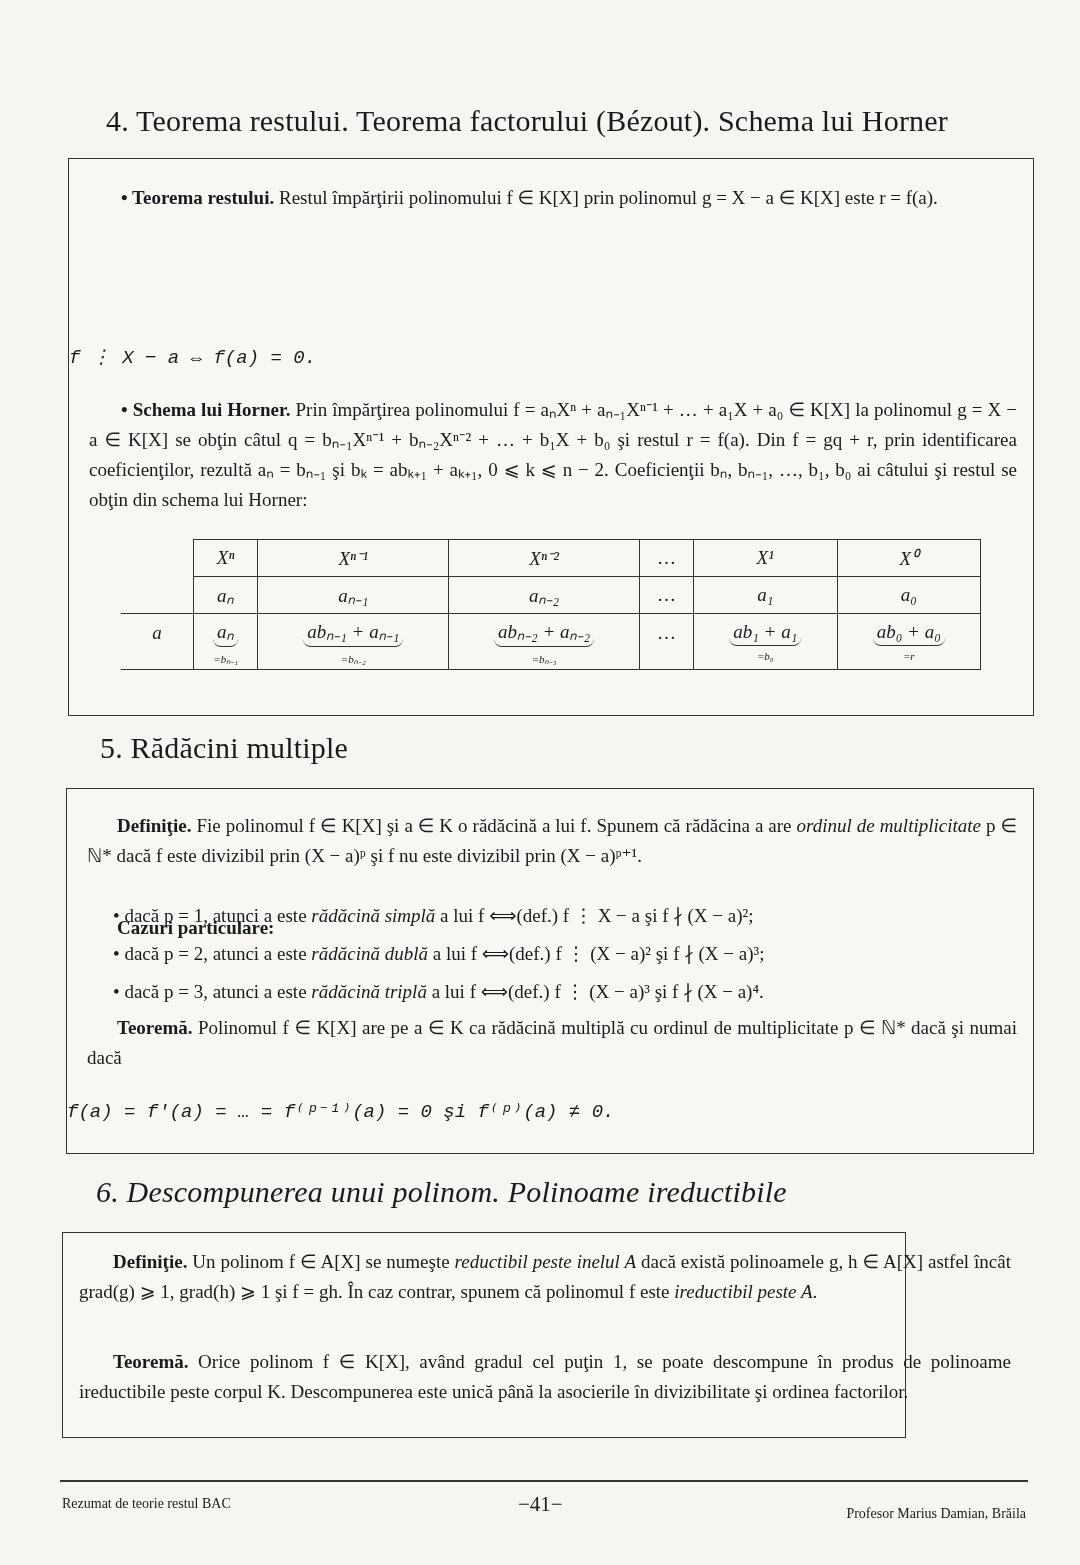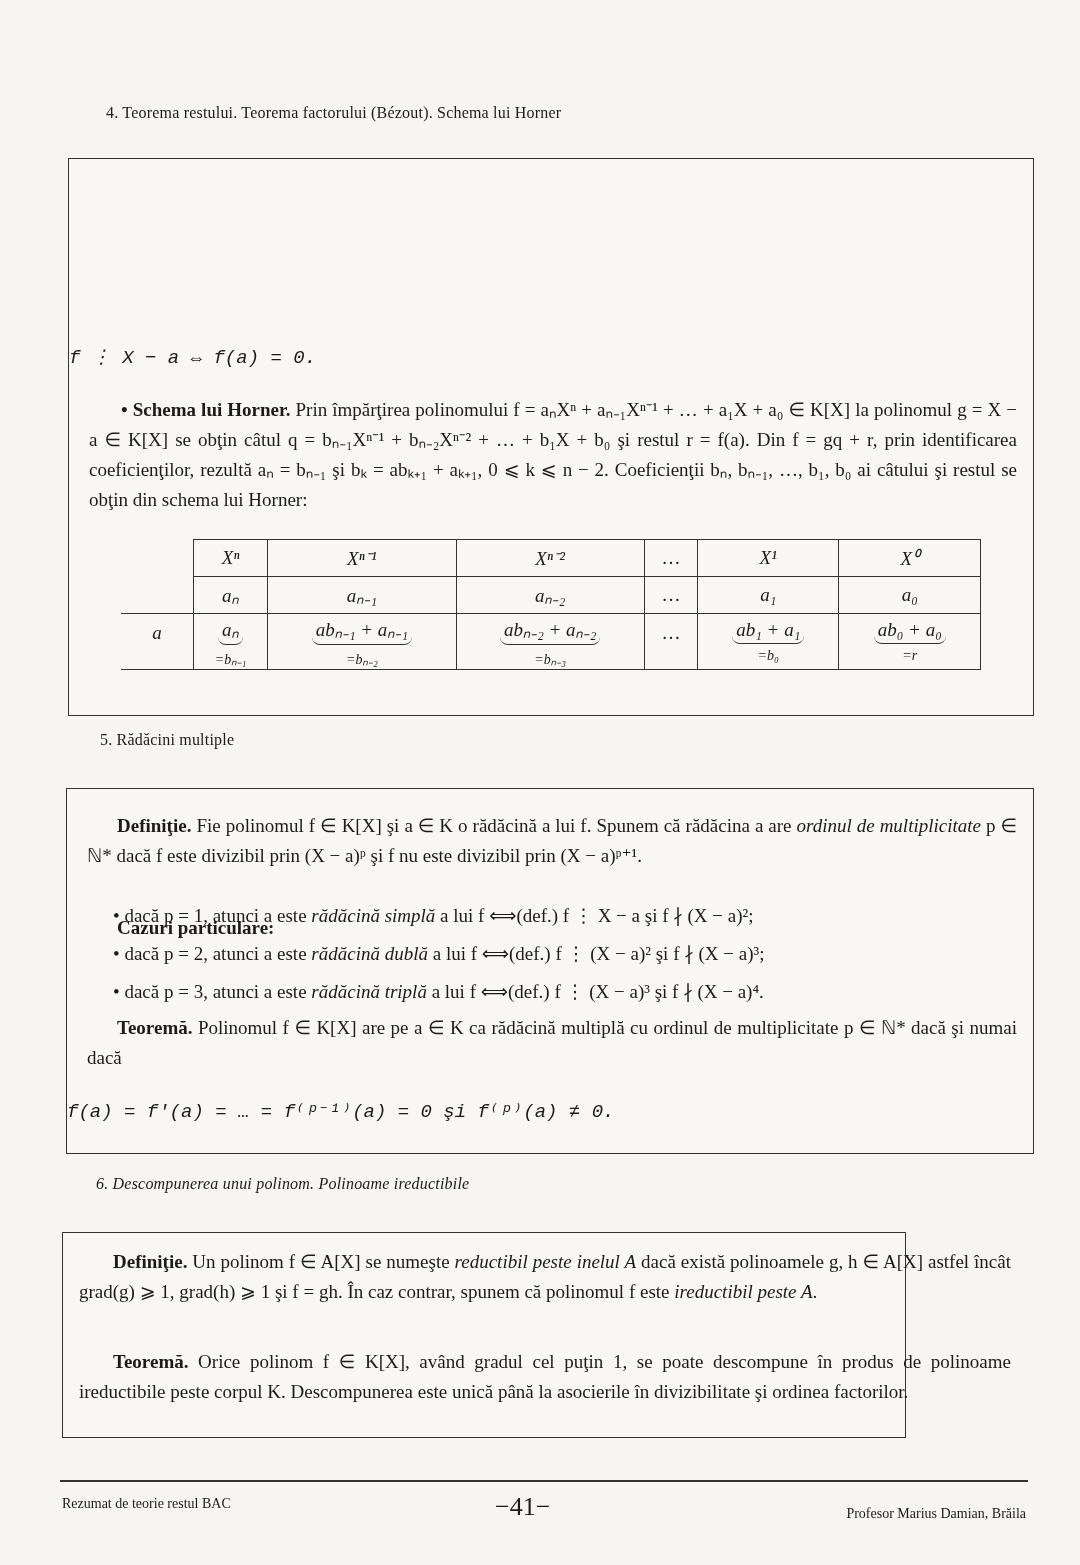--- a/index.html
+++ b/index.html
@@ -4,21 +4,21 @@
 <style>
   html, body { margin: 0; padding: 0; }
   body {
     width: 1080px; height: 1565px; position: relative; overflow: hidden;
     background: #f6f5f2;
     font-family: "DejaVu Serif", "Liberation Serif", serif;
     color: #1b1b1b;
   }
   .page { position: absolute; inset: 0; }
   .sec-title {
-    position: absolute; font-size: 16px; font-family: "Liberation Serif", serif;
+    position: absolute; font-size: 30px; font-family: "Liberation Serif", serif;
     letter-spacing: 0.2px;
   }
   .box {
     position: absolute; border: 1.5px solid #333; background: #f8f7f4;
     box-sizing: border-box;
   }
   .txt {
     position: absolute; font-family: "Liberation Serif", serif; font-size: 19px;
     line-height: 30px; text-align: justify; white-space: normal;
   }
@@ -30,32 +30,36 @@
     position: absolute; border-collapse: collapse;
     font-family: "Liberation Serif", serif; font-size: 19px;
   }
   table.horner td {
     border: 1.3px solid #333; text-align: center; height: 36px; padding: 0 6px;
   }
   table.horner td.lead { border-left: none; border-top: none; width: 60px; }
   table.horner td.lead-mid { border-left: none; border-bottom: 1.3px solid #333; border-top: none;}
   table.horner td.lead-a { border-left: none; }
   .under { display:inline-block; border-bottom: 1.5px solid #333; border-radius: 0 0 8px 8px; padding: 0 4px 2px; }
-  .undersub { display:block; font-size: 14px; margin-top: 4px; }
+  .undersub { display:block; font-size: 11px; margin-top: 4px; }
   .footer-line { position:absolute; left:60px; top:1480px; width:968px; height:1.5px; background:#333; }
   .footer { position:absolute; font-family: "Liberation Serif", serif; font-size: 14px; }
 </style>
 </head>
 <body>
 
 <div class="page">
 
   <div class="sec-title" style="left:106px; top:104px;">4. Teorema restului. Teorema factorului (Bézout). Schema lui Horner</div>
 
   <div class="box" style="left:68px; top:158px; width:966px; height:558px;">
+    <div class="txt" style="left:20px; top:24px; width:928px; text-indent:32px;">
+      <span class="b">• Teorema restului.</span>
+      <span>Restul împărţirii polinomului f ∈ K[X] prin polinomul g = X − a ∈ K[X] este r = f(a).</span>
+    </div>
     <div class="txt center math" style="left:0; top:184px; width:966px;">f ⋮ X − a ⇔ f(a) = 0.</div>
     <div class="txt" style="left:20px; top:236px; width:928px; text-indent:32px;">
       <span class="b">• Schema lui Horner.</span>
       <span>Prin împărţirea polinomului f = aₙXⁿ + aₙ₋₁Xⁿ⁻¹ + … + a₁X + a₀ ∈ K[X] la polinomul g = X − a ∈ K[X] se obţin câtul q = bₙ₋₁Xⁿ⁻¹ + bₙ₋₂Xⁿ⁻² + … + b₁X + b₀ şi restul r = f(a). Din f = gq + r, prin identificarea coeficienţilor, rezultă aₙ = bₙ₋₁ şi bₖ = abₖ₊₁ + aₖ₊₁, 0 ⩽ k ⩽ n − 2. Coeficienţii bₙ, bₙ₋₁, …, b₁, b₀ ai câtului şi restul se obţin din schema lui Horner:</span>
     </div>
 
     <table class="horner" style="left:52px; top:380px; width:860px;">
       <tbody>
           <tr>
         <td class="lead" style="border:none;"></td>
@@ -120,16 +124,16 @@
       <span>Un polinom f ∈ A[X] se numeşte </span><span class="i">reductibil peste inelul A</span><span> dacă există polinoamele g, h ∈ A[X] astfel încât grad(g) ⩾ 1, grad(h) ⩾ 1 şi f = gh. În caz contrar, spunem că polinomul f este </span><span class="i">ireductibil peste A</span><span>.</span>
     </div>
     <div class="txt" style="left:16px; top:114px; width:932px; text-indent:34px;">
       <span class="b">Teoremă.</span>
       <span>Orice polinom f ∈ K[X], având gradul cel puţin 1, se poate descompune în produs de polinoame ireductibile peste corpul K. Descompunerea este unică până la asocierile în divizibilitate şi ordinea factorilor.</span>
     </div>
   </div>
 
   <div class="footer-line"></div>
   <div class="footer" style="left:62px; top:1496px;">Rezumat de teorie restul BAC</div>
-  <div class="footer" style="left:495px; top:1492px; font-size:26px;">−41−</div>
+  <div class="footer" style="left:518px; top:1492px; font-size:21px;">−41−</div>
   <div class="footer" style="right:54px; top:1506px;">Profesor Marius Damian, Brăila</div>
 
 </div>
 
 </body></html>

